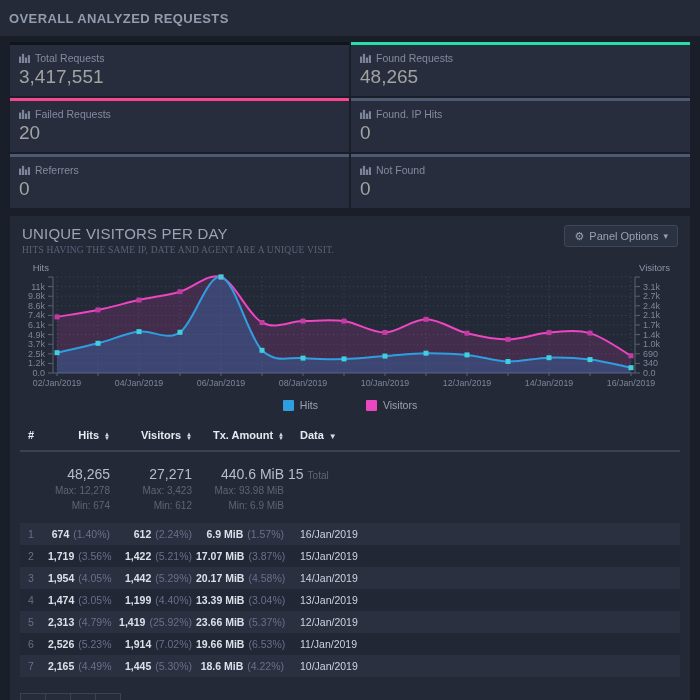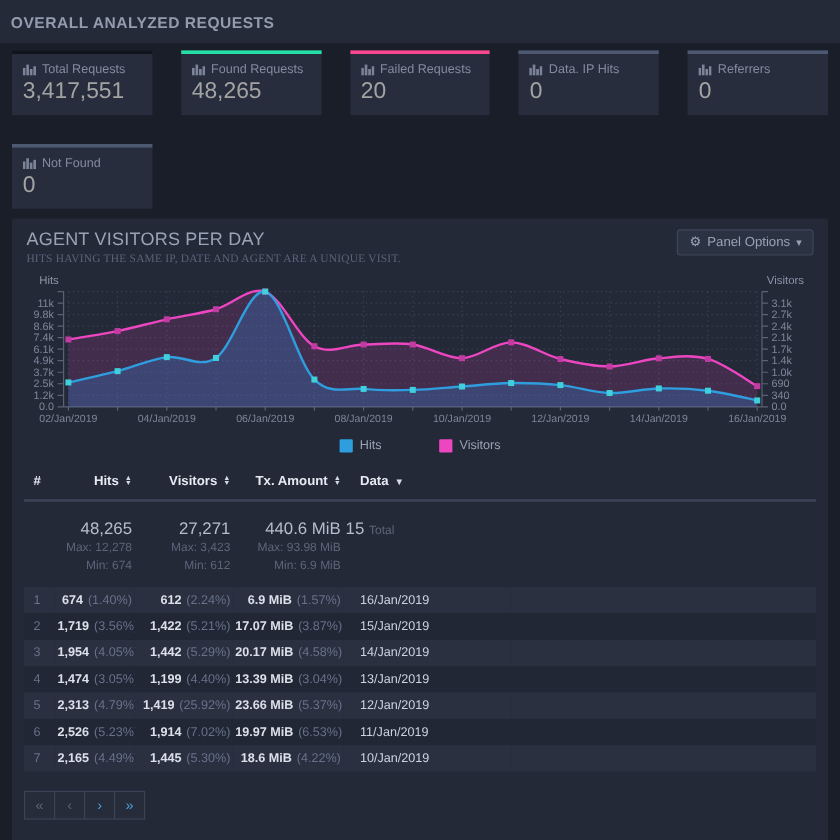--- a/index.html
+++ b/index.html
@@ -6,21 +6,21 @@
   body{
     width:700px;height:700px;overflow:hidden;
     background:#191e29;
     font-family:"Liberation Sans",sans-serif;
     color:#cfd4e0;
   }
   
   .topbar{height:36px;background:#242a37;display:flex;align-items:center;padding:0 9px;}
   .topbar .title{font-size:13px;font-weight:700;color:#939cae;letter-spacing:.4px;}
   
-  .cards{display:grid;grid-template-columns:repeat(5,1fr);gap:24px;padding:6px 10px 0;}
+  .cards{display:grid;grid-template-columns:repeat(2,1fr);gap:2px;padding:6px 10px 0;}
   .card{background:#272d3c;border-top:3px solid #444c5f;padding:5px 9px 7px;}
   .card .lbl{display:flex;align-items:center;gap:5px;font-size:10.5px;color:#828ba0;height:15px;}
   .card .lbl svg{flex:0 0 auto;color:#7b8498;}
   .card .val{font-size:19px;color:#a3a3a3;line-height:24px;}
   
   .panel{margin:8px 10px 0;background:#232937;padding-bottom:4px;min-height:540px;}
   .phead{display:flex;justify-content:space-between;align-items:flex-start;padding:9px 12px 0;}
   .ptitle{margin:0;font-size:15px;font-weight:400;color:#9aa4b6;letter-spacing:.2px;}
   .psub{font-size:9.5px;color:#5a6379;margin-top:3px;letter-spacing:.2px;font-family:Liberation Serif, serif;}
   .options{display:inline-flex;align-items:center;gap:5px;background:#2b3242;border:1px solid #3e4759;
@@ -104,21 +104,21 @@
      <div class="val">20</div>
    </div>
     <div class="card" style="border-top-color:#4d5871">
      <div class="lbl">
         <svg width="11" height="11" viewBox="0 0 12 12" fill="currentColor">
           <rect x="0" y="5" width="2.4" height="7"></rect>
           <rect x="3.2" y="2" width="2.4" height="10"></rect>
           <rect x="6.4" y="6" width="2.4" height="6"></rect>
           <rect x="9.6" y="3.5" width="2.4" height="8.5"></rect>
         </svg>
-        <span>Data. IP Hits</span>
+        <span>Found. IP Hits</span>
       </div>
      <div class="val">0</div>
    </div>
     <div class="card" style="border-top-color:#4d5871">
      <div class="lbl">
         <svg width="11" height="11" viewBox="0 0 12 12" fill="currentColor">
           <rect x="0" y="5" width="2.4" height="7"></rect>
           <rect x="3.2" y="2" width="2.4" height="10"></rect>
           <rect x="6.4" y="6" width="2.4" height="6"></rect>
           <rect x="9.6" y="3.5" width="2.4" height="8.5"></rect>
@@ -137,21 +137,21 @@
         </svg>
         <span>Not Found</span>
       </div>
      <div class="val">0</div>
    </div>
   </div>
 
 <section class="panel">
   <div class="phead">
     <div>
-      <h2 class="ptitle">AGENT VISITORS PER DAY</h2>
+      <h2 class="ptitle">UNIQUE VISITORS PER DAY</h2>
       <div class="psub">HITS HAVING THE SAME IP, DATE AND AGENT ARE A UNIQUE VISIT.</div>
     </div>
     <button class="options">
       <span class="gear">⚙</span>
       <span>Panel Options</span>
       <span class="caret">▾</span>
     </button>
   </div>
 
   <div class="chartwrap" id="chart">
@@ -386,21 +386,21 @@
      <td><span class="v">2,313</span><span class="pct">(4.79%)</span></td>
      <td><span class="v">1,419</span><span class="pct">(25.92%)</span></td>
      <td><span class="v">23.66 MiB</span><span class="pct">(5.37%)</span></td>
      <td class="left">12/Jan/2019</td>
      <td></td>
    </tr>
         <tr>
      <td class="idx">6</td>
      <td><span class="v">2,526</span><span class="pct">(5.23%)</span></td>
      <td><span class="v">1,914</span><span class="pct">(7.02%)</span></td>
-     <td><span class="v">19.97 MiB</span><span class="pct">(6.53%)</span></td>
+     <td><span class="v">19.66 MiB</span><span class="pct">(6.53%)</span></td>
      <td class="left">11/Jan/2019</td>
      <td></td>
    </tr>
         <tr>
      <td class="idx">7</td>
      <td><span class="v">2,165</span><span class="pct">(4.49%)</span></td>
      <td><span class="v">1,445</span><span class="pct">(5.30%)</span></td>
      <td><span class="v">18.6 MiB</span><span class="pct">(4.22%)</span></td>
      <td class="left">10/Jan/2019</td>
      <td></td>

